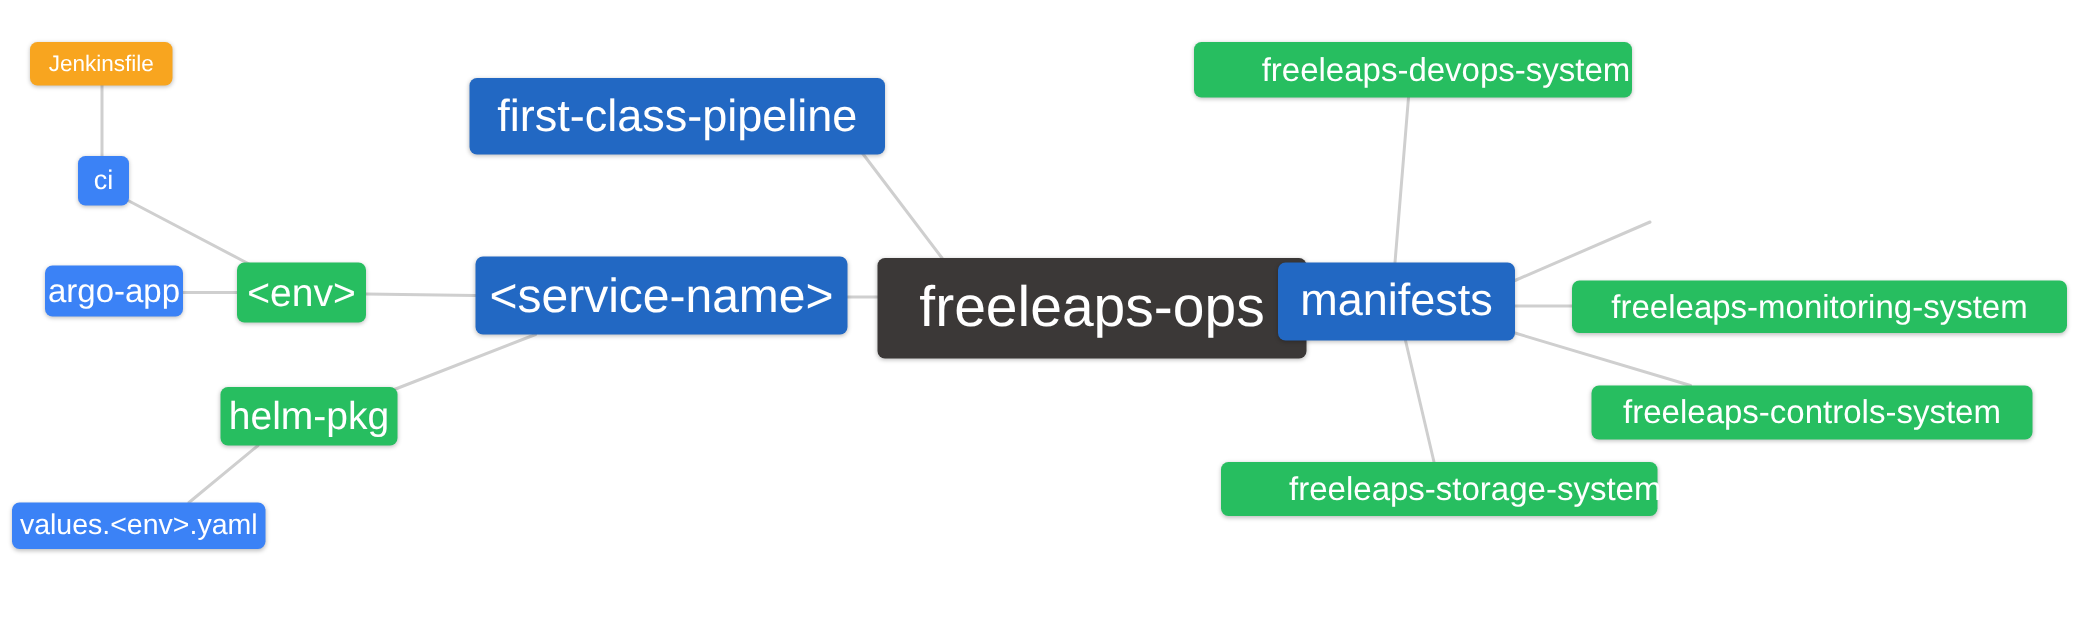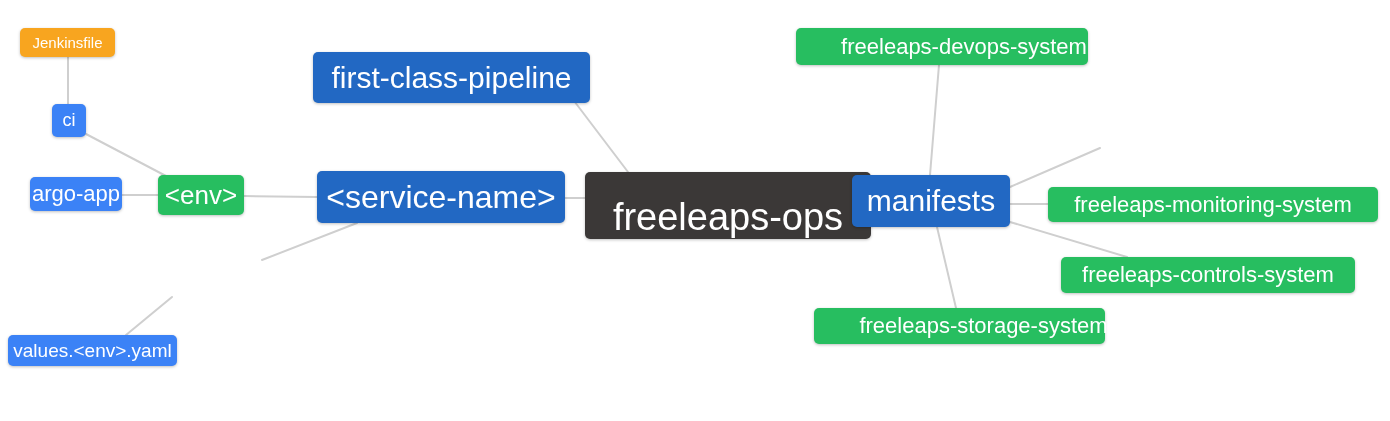--- a/index.html
+++ b/index.html
@@ -45,21 +45,21 @@
   .green  { background: #27be60; }
   .red    { background: #3b82f6; }
   .orange { background: #f8a51f; }
 
   .n-jenkinsfile          { left: 20px;  top: 28px;  width: 95px;  height: 29px; font-size: 15px; }
   .n-ci                   { left: 52px;  top: 104px; width: 34px;  height: 33px; font-size: 18px; }
   .n-argo-app             { left: 30px;  top: 177px; width: 92px;  height: 34px; font-size: 22px; }
   .n-env                  { left: 158px; top: 175px; width: 86px;  height: 40px; font-size: 26px; }
   .n-service-name         { left: 317px; top: 171px; width: 248px; height: 52px; font-size: 32px; }
   .n-first-class-pipeline { left: 313px; top: 52px;  width: 277px; height: 51px; font-size: 30px; }
-  .n-freeleaps-ops        { left: 585px; top: 172px; width: 286px; height: 67px; font-size: 38px; align-items: flex-end; }
+  .n-freeleaps-ops        { left: 585px; top: 172px; width: 286px; height: 67px; font-size: 38px; }
   .n-manifests            { left: 852px; top: 175px; width: 158px; height: 52px; font-size: 30px; }
   .n-devops               { left: 796px; top: 28px;  width: 292px; height: 37px; font-size: 22px; padding-left: 44px; }
   .n-network              { left: 1055px;top: 113px; width: 293px; height: 35px; font-size: 22px; }
   .n-monitoring           { left: 1048px;top: 187px; width: 330px; height: 35px; font-size: 22px; }
   .n-controls             { left: 1061px;top: 257px; width: 294px; height: 36px; font-size: 22px; }
   .n-storage              { left: 814px; top: 308px; width: 291px; height: 36px; font-size: 22px; padding-left: 48px; }
   .n-helm-pkg             { left: 147px; top: 258px; width: 118px; height: 39px; font-size: 26px; }
   .n-values               { left: 8px;   top: 335px; width: 169px; height: 31px; font-size: 19px; }
 </style>
 </head>
@@ -126,18 +126,21 @@
   </div>
 
   <div class="node green n-controls">
     <span>freeleaps-controls-system</span>
   </div>
 
   <div class="node green n-storage">
     <span>freeleaps-storage-system</span>
   </div>
 
+  <div class="node green n-helm-pkg">
+    <span>helm-pkg</span>
+  </div>
 
   <div class="node red n-values">
     <span>values.&lt;env&gt;.yaml</span>
   </div>
 
 </div>
 
 </body></html>

